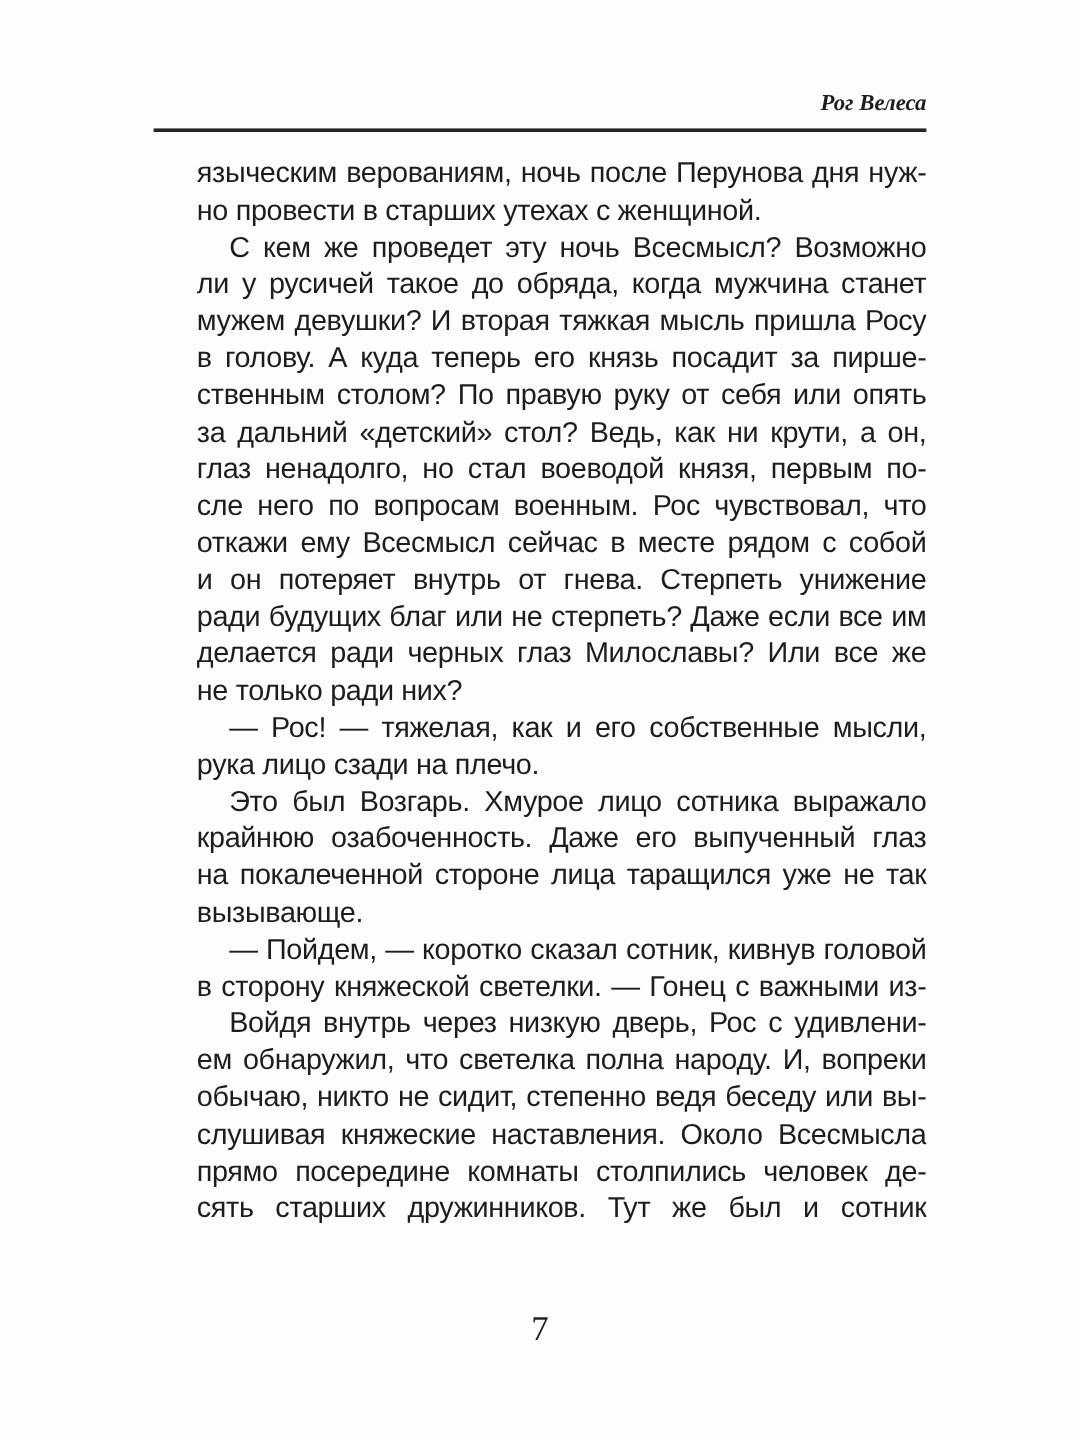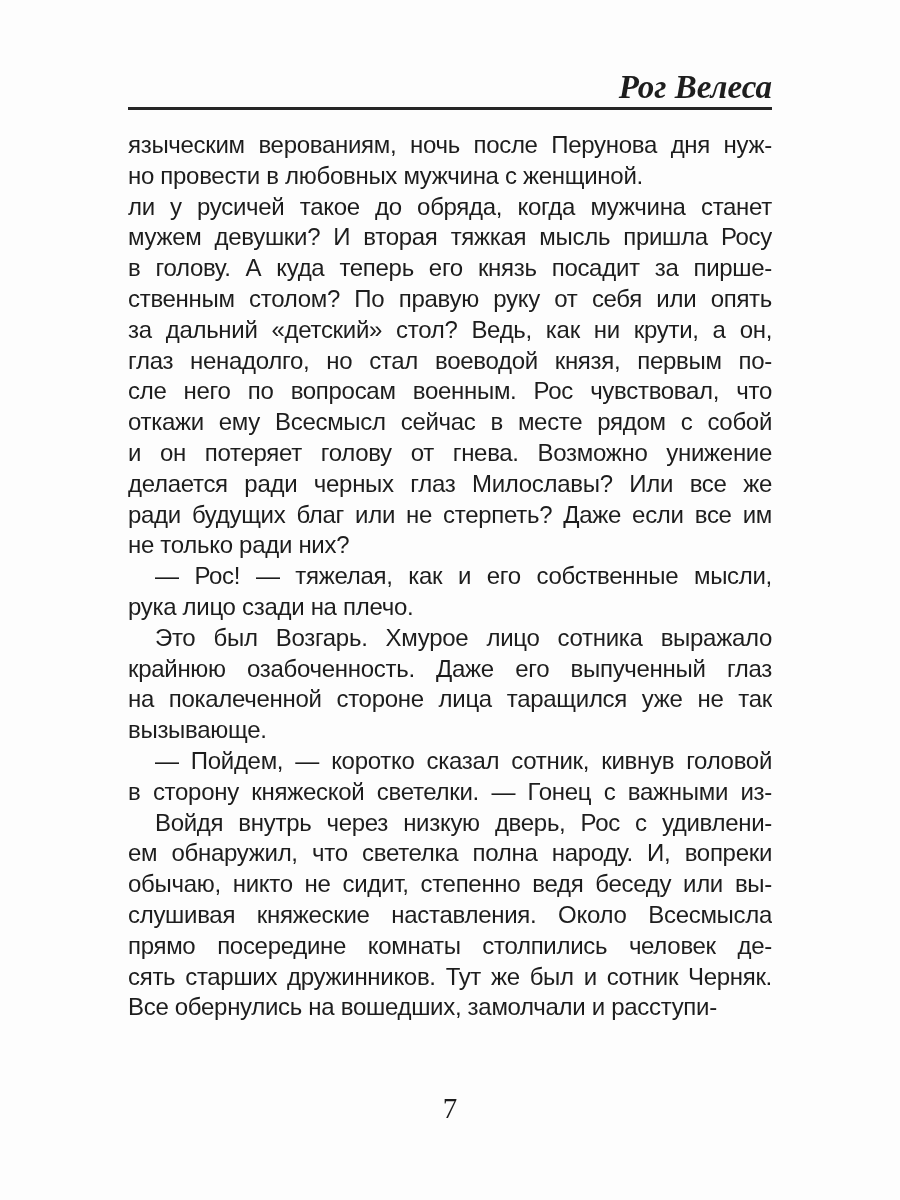--- a/index.html
+++ b/index.html
@@ -18,21 +18,21 @@
   .running-head {
     position: absolute;
     top: 72px;
     left: 128px;
     width: 644px;
   }
   .running-head-title {
     font-family: "Liberation Serif", serif;
     font-weight: bold;
     font-style: italic;
-    font-size: 33px;
+    font-size: 19px;
     line-height: 30px;
     text-align: right;
     color: #1e1e1e;
   }
   .running-head-rule {
     margin-top: 5px;
     border: 0;
     border-top: 3px solid #262626;
     height: 0;
   }
@@ -45,20 +45,21 @@
     font-size: 24px;
     line-height: 30.8px;
     letter-spacing: -0.3px;
     color: #1d1d1d;
   }
   .line {
     text-align: justify;
     text-align-last: justify;
     height: 30.8px;
     overflow: hidden;
+    margin-left: 36px;
   }
   .line.para-end {
     text-align-last: left;
   }
   .line.indent {
     text-indent: 27px;
   }
   .page-number {
     position: absolute;
     top: 1092px;
@@ -75,45 +76,45 @@
 
 <div class="page">
 
   <div class="running-head">
     <div class="running-head-title">Рог Велеса</div>
     <hr class="running-head-rule">
   </div>
 
   <div class="text-block">
       <div class="line">языческим верованиям, ночь после Перунова дня нуж-</div>
-      <div class="line para-end">но провести в любовных мужчина с женщиной.</div>
+      <div class="line para-end">но провести в старших утехах с женщиной.</div>
+      <div class="line indent">С кем же проведет эту ночь Всесмысл? Возможно</div>
       <div class="line">ли у русичей такое до обряда, когда мужчина станет</div>
       <div class="line">мужем девушки? И вторая тяжкая мысль пришла Росу</div>
       <div class="line">в голову. А куда теперь его князь посадит за пирше-</div>
       <div class="line">ственным столом? По правую руку от себя или опять</div>
       <div class="line">за дальний «детский» стол? Ведь, как ни крути, а он,</div>
       <div class="line">глаз ненадолго, но стал воеводой князя, первым по-</div>
       <div class="line">сле него по вопросам военным. Рос чувствовал, что</div>
       <div class="line">откажи ему Всесмысл сейчас в месте рядом с собой</div>
-      <div class="line">и он потеряет голову от гнева. Возможно унижение</div>
+      <div class="line">и он потеряет внутрь от гнева. Стерпеть унижение</div>
+      <div class="line">ради будущих благ или не стерпеть? Даже если все им</div>
       <div class="line">делается ради черных глаз Милославы? Или все же</div>
-      <div class="line">ради будущих благ или не стерпеть? Даже если все им</div>
       <div class="line para-end">не только ради них?</div>
       <div class="line indent">— Рос! — тяжелая, как и его собственные мысли,</div>
       <div class="line para-end">рука лицо сзади на плечо.</div>
       <div class="line indent">Это был Возгарь. Хмурое лицо сотника выражало</div>
       <div class="line">крайнюю озабоченность. Даже его выпученный глаз</div>
       <div class="line">на покалеченной стороне лица таращился уже не так</div>
       <div class="line para-end">вызывающе.</div>
       <div class="line indent">— Пойдем, — коротко сказал сотник, кивнув головой</div>
       <div class="line">в сторону княжеской светелки. — Гонец с важными из-</div>
       <div class="line indent">Войдя внутрь через низкую дверь, Рос с удивлени-</div>
       <div class="line">ем обнаружил, что светелка полна народу. И, вопреки</div>
       <div class="line">обычаю, никто не сидит, степенно ведя беседу или вы-</div>
       <div class="line">слушивая княжеские наставления. Около Всесмысла</div>
       <div class="line">прямо посередине комнаты столпились человек де-</div>
       <div class="line">сять старших дружинников. Тут же был и сотник Черняк.</div>
-      <div class="line para-end">Все обернулись на вошедших, замолчали и расступи-</div>
     </div>
 
   <div class="page-number">7</div>
 
 </div>
 
 </body></html>

